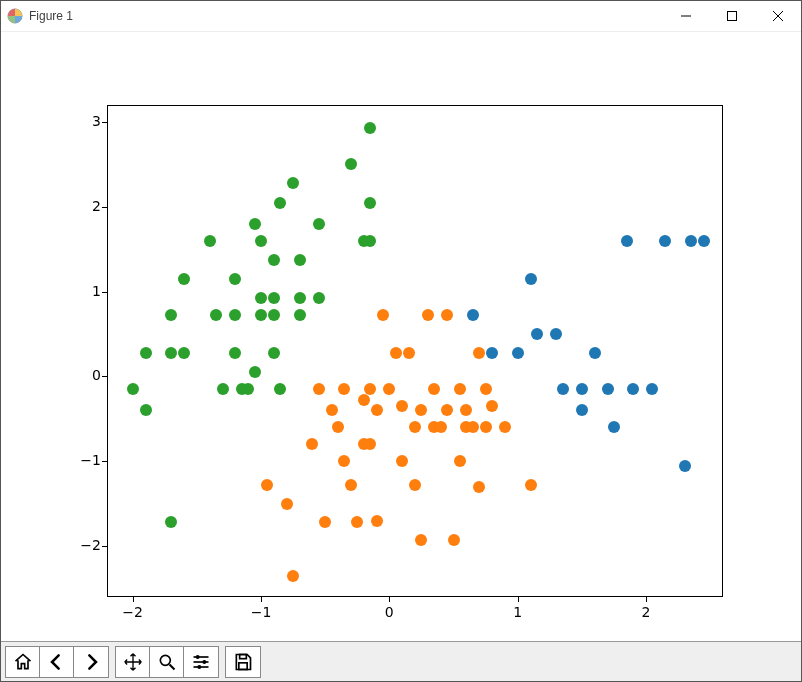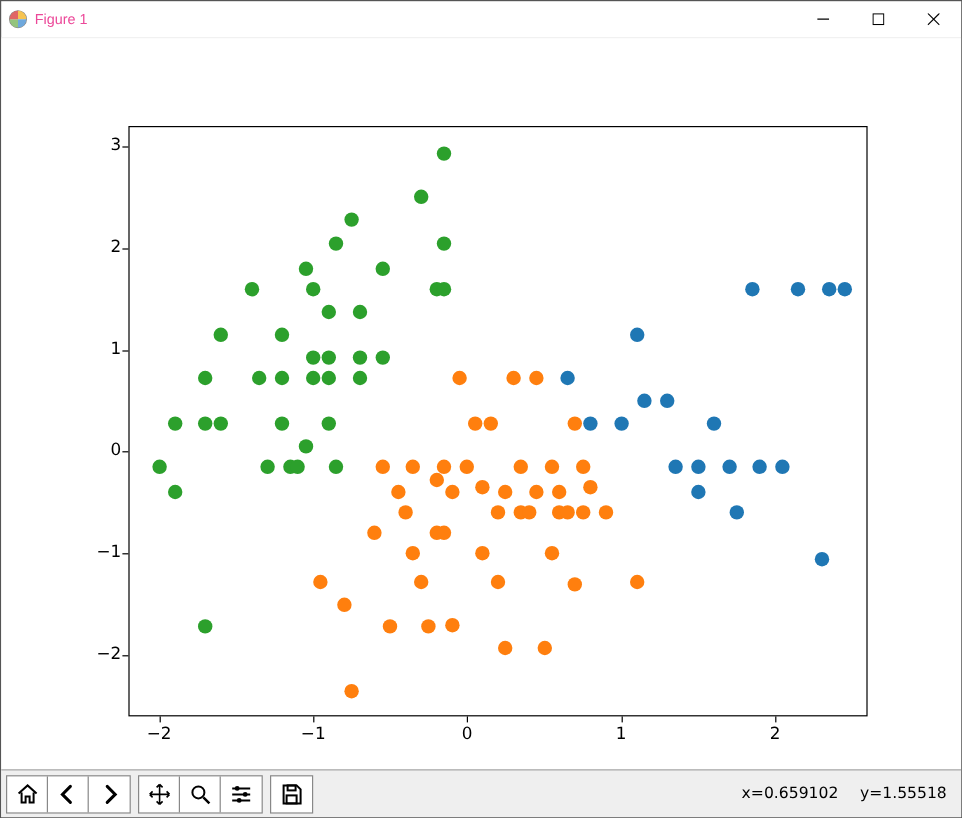--- a/index.html
+++ b/index.html
@@ -15,21 +15,21 @@
   }
   .titlebar {
     height: 31px;
     display: flex; align-items: center;
     padding-left: 6px;
     border-bottom: 1px solid #eee;
   }
   .titlebar .app-icon {
     width: 16px; height: 16px; margin-right: 6px;
   }
-  .titlebar .title { flex: 0 0 auto; color:#ec4899; }
+  .titlebar .title { flex: 0 0 auto; color:#404040; }
   .titlebar .spacer { flex: 1 1 auto; }
   .win-btn {
     width: 46px; height: 31px;
     display:flex; align-items:center; justify-content:center;
     color:#000;
   }
   .win-btn svg { display:block; }
 
   .plot-area {
     flex: 1 1 auto;
@@ -297,17 +297,13 @@
   </div>
   <div class="tb-group">
     <div class="tb-btn" title="Save">
       <svg width="20" height="20" viewBox="0 0 24 24">
           <path d="M4 3 H17 L21 7 V21 H4 Z" fill="none" stroke="#000" stroke-width="2"></path>
           <rect x="8" y="3" width="8" height="5" fill="none" stroke="#000" stroke-width="2"></rect>
           <rect x="7" y="13" width="10" height="8" fill="none" stroke="#000" stroke-width="2"></rect>
         </svg>
     </div>
   </div>
-  <div class="coords">
-    <span>x=0.659102</span>
-    <span>y=1.55518</span>
-  </div>
 </div>
 
 </body></html>

